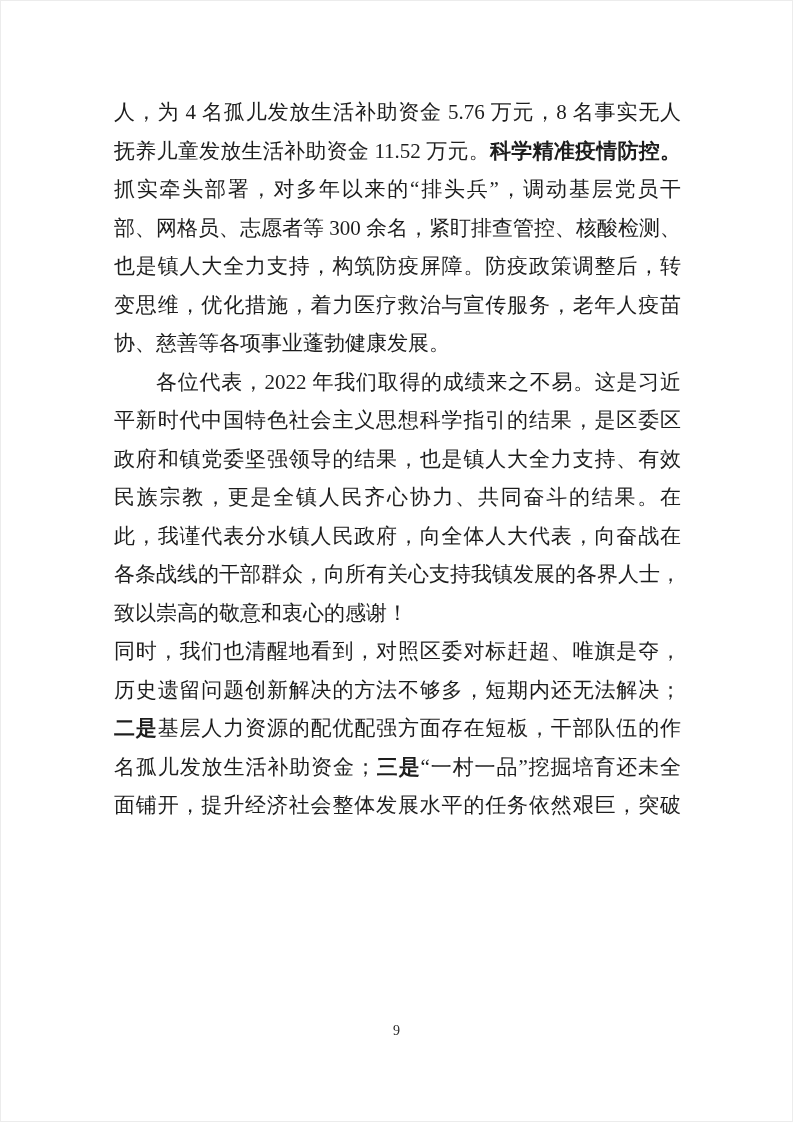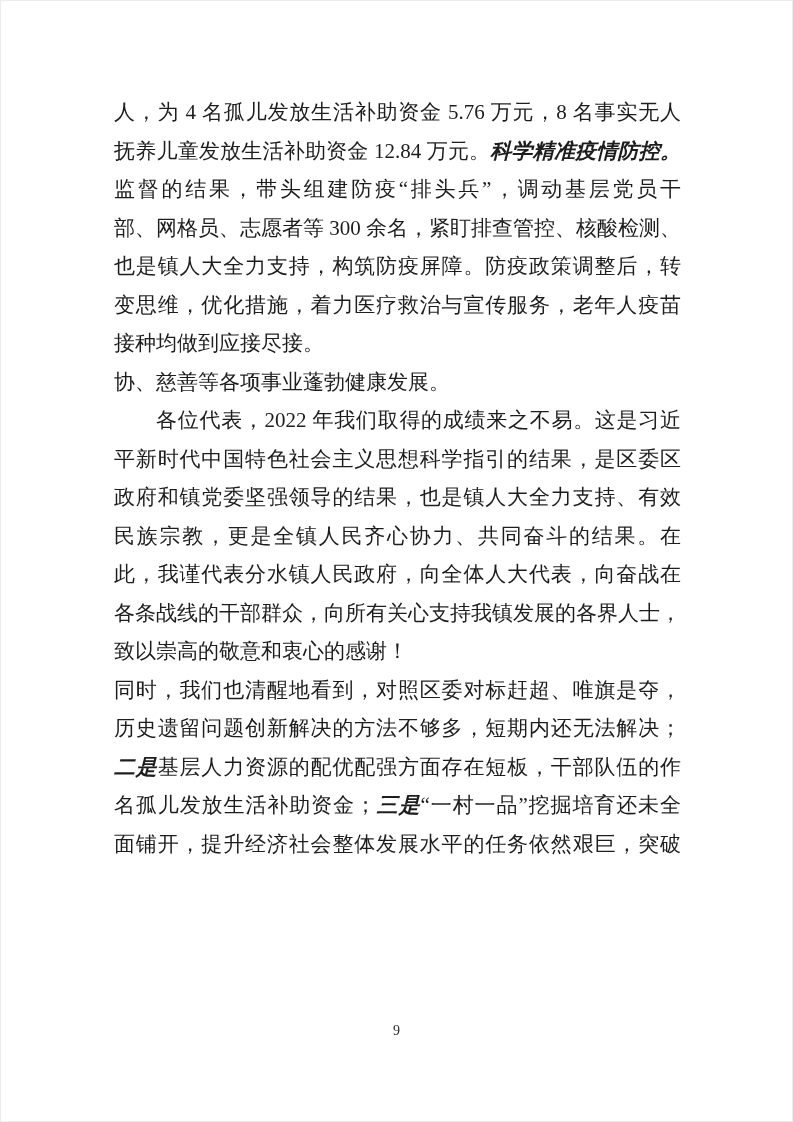--- a/index.html
+++ b/index.html
@@ -34,45 +34,43 @@
   .line.justify {
     white-space: normal;
     text-align: justify;
     text-align-last: justify;
   }
   .line.indent {
     text-indent: 42px;
   }
   .bold {
     font-weight: bold;
-    font-style: italic;
   }
   .page-number {
     position: absolute;
     top: 1021px;
     left: 0;
     width: 100%;
     text-align: center;
     font-size: 14px;
     line-height: 18px;
     color: #2a2a2a;
   }
 </style>
 </head>
 <body>
 
 <div class="page">
   <div class="textblock">
       <div class="line justify"><span>人，为 4 名孤儿发放生活补助资金 5.76 万元，8 名事实无人</span></div>
-      <div class="line justify"><span>抚养儿童发放生活补助资金 12.84 万元。</span><span class="bold">科学精准疫情防控。</span></div>
-      <div class="line justify"><span>监督的结果，带头组建防疫“排头兵”，调动基层党员干</span></div>
+      <div class="line justify"><span>抚养儿童发放生活补助资金 11.52 万元。</span><span class="bold">科学精准疫情防控。</span></div>
+      <div class="line justify"><span>抓实牵头部署，对多年以来的“排头兵”，调动基层党员干</span></div>
       <div class="line justify"><span>部、网格员、志愿者等 300 余名，紧盯排查管控、核酸检测、</span></div>
       <div class="line justify"><span>也是镇人大全力支持，构筑防疫屏障。防疫政策调整后，转</span></div>
       <div class="line justify"><span>变思维，优化措施，着力医疗救治与宣传服务，老年人疫苗</span></div>
-      <div class="line"><span>接种均做到应接尽接。</span></div>
       <div class="line"><span>协、慈善等各项事业蓬勃健康发展。</span></div>
       <div class="line justify indent"><span>各位代表，2022 年我们取得的成绩来之不易。这是习近</span></div>
       <div class="line justify"><span>平新时代中国特色社会主义思想科学指引的结果，是区委区</span></div>
       <div class="line justify"><span>政府和镇党委坚强领导的结果，也是镇人大全力支持、有效</span></div>
       <div class="line justify"><span>民族宗教，更是全镇人民齐心协力、共同奋斗的结果。在</span></div>
       <div class="line justify"><span>此，我谨代表分水镇人民政府，向全体人大代表，向奋战在</span></div>
       <div class="line justify"><span>各条战线的干部群众，向所有关心支持我镇发展的各界人士，</span></div>
       <div class="line"><span>致以崇高的敬意和衷心的感谢！</span></div>
       <div class="line justify"><span>同时，我们也清醒地看到，对照区委对标赶超、唯旗是夺，</span></div>
       <div class="line justify"><span>历史遗留问题创新解决的方法不够多，短期内还无法解决；</span></div>

